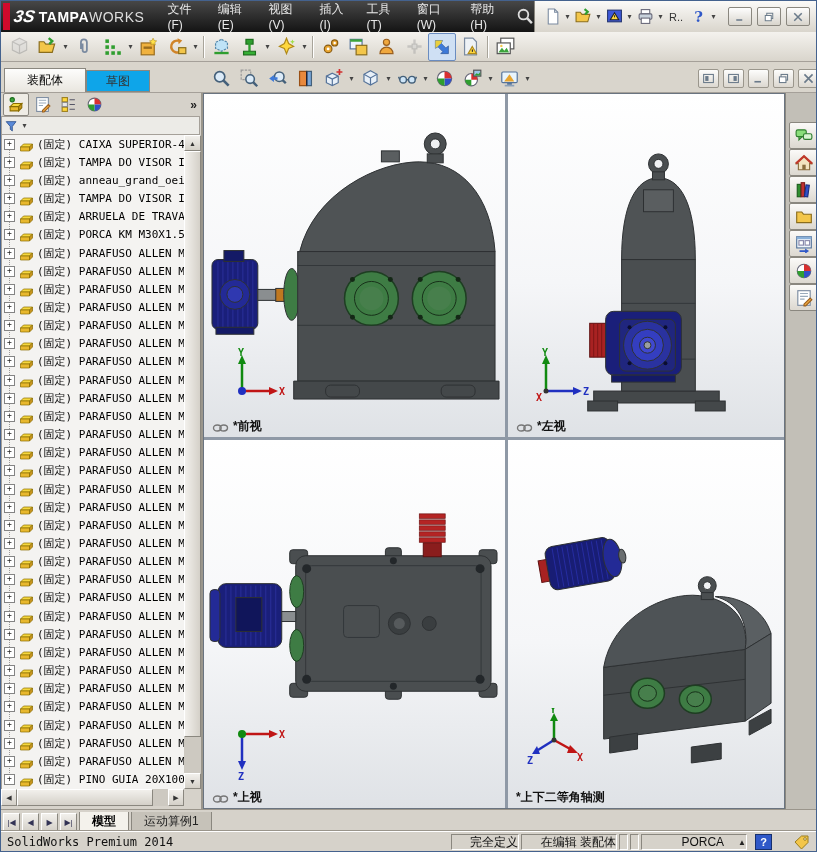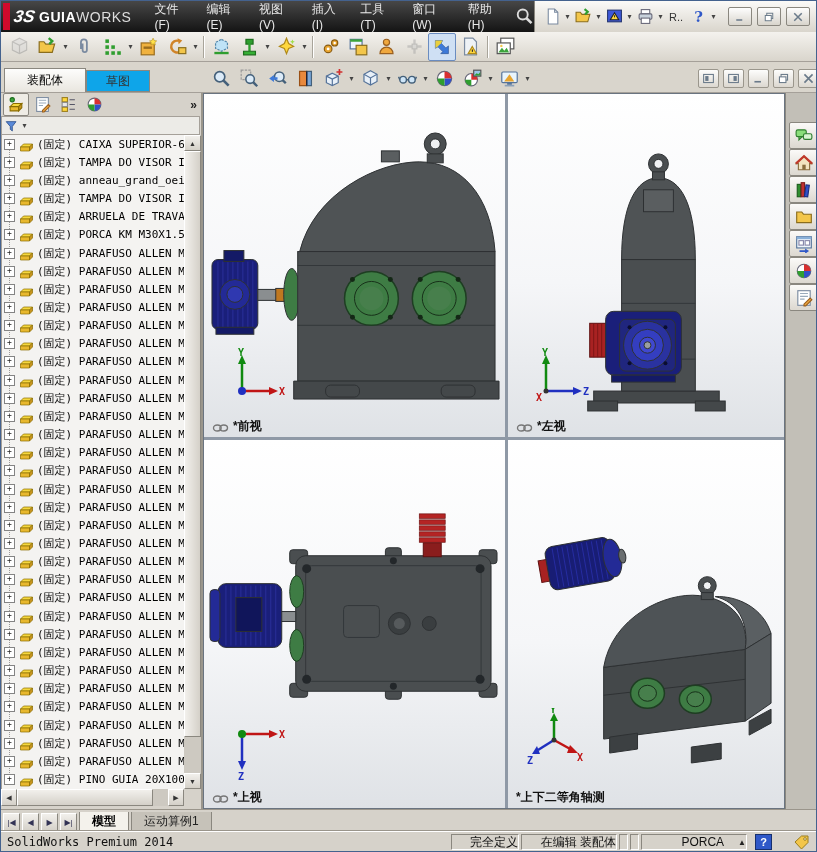--- a/index.html
+++ b/index.html
@@ -127,21 +127,21 @@
 </head>
 <body>
 
 <div id="app">
 
   <div class="titlebar">
     <div class="tb-dark">
       <div class="accent"></div>
       <div class="logo">
         <span class="mark">3S</span>
-        <span class="solid">GUIA</span>
+        <span class="solid">TAMPA</span>
         <span class="works">WORKS</span>
       </div>
       <div class="menus" id="menus">
           <span class="menu-item">文件(F)</span>
           <span class="menu-item">编辑(E)</span>
           <span class="menu-item">视图(V)</span>
           <span class="menu-item">插入(I)</span>
           <span class="menu-item">工具(T)</span>
           <span class="menu-item">窗口(W)</span>
           <span class="menu-item">帮助(H)</span>
@@ -495,21 +495,21 @@
         <span class="dd">▾</span>
       </div>
       <div class="tree" id="tree">
           <div class="trow">
             <span class="plus">+</span>
             <span class="ticon"><svg viewBox="0 0 14 13" width="100%" height="100%">
                 <path d="M1 8 4 5h9l-3 3Z" fill="#f5d73e" stroke="#8a6d00" stroke-width=".7"></path>
                 <path d="M1 8h9v4H1Z" fill="#e8b82e" stroke="#8a6d00" stroke-width=".7"></path>
                 <path d="M10 8l3-3v4l-3 3Z" fill="#c8941d" stroke="#8a6d00" stroke-width=".7"></path>
               </svg></span>
-            <span class="tlabel">(固定) CAIXA SUPERIOR-6</span>
+            <span class="tlabel">(固定) CAIXA SUPERIOR-4</span>
           </div>
           <div class="trow">
             <span class="plus">+</span>
             <span class="ticon"><svg viewBox="0 0 14 13" width="100%" height="100%">
                 <path d="M1 8 4 5h9l-3 3Z" fill="#f5d73e" stroke="#8a6d00" stroke-width=".7"></path>
                 <path d="M1 8h9v4H1Z" fill="#e8b82e" stroke="#8a6d00" stroke-width=".7"></path>
                 <path d="M10 8l3-3v4l-3 3Z" fill="#c8941d" stroke="#8a6d00" stroke-width=".7"></path>
               </svg></span>
             <span class="tlabel">(固定) TAMPA DO VISOR I</span>
           </div>

